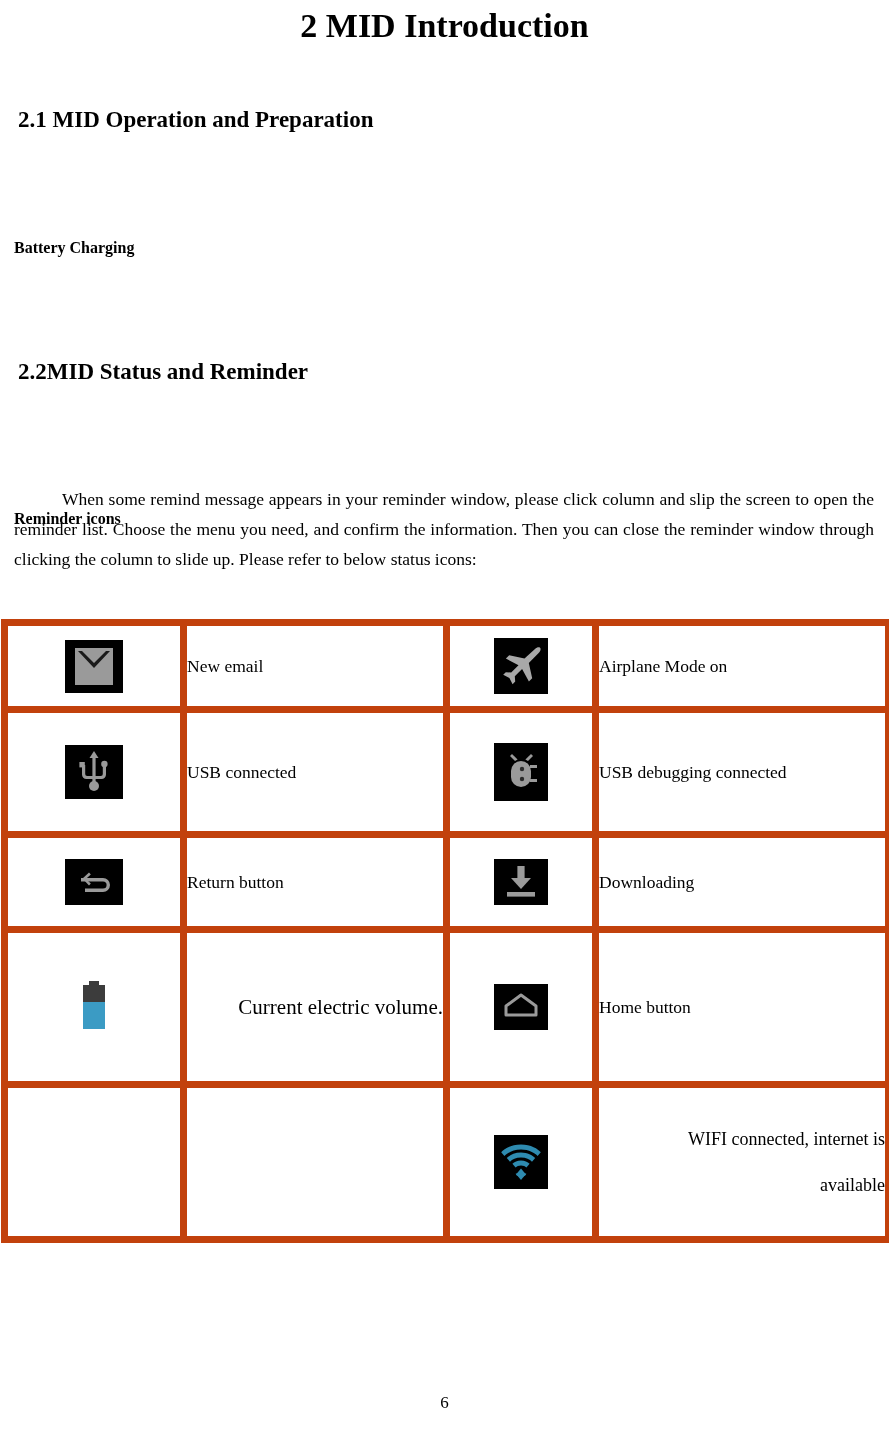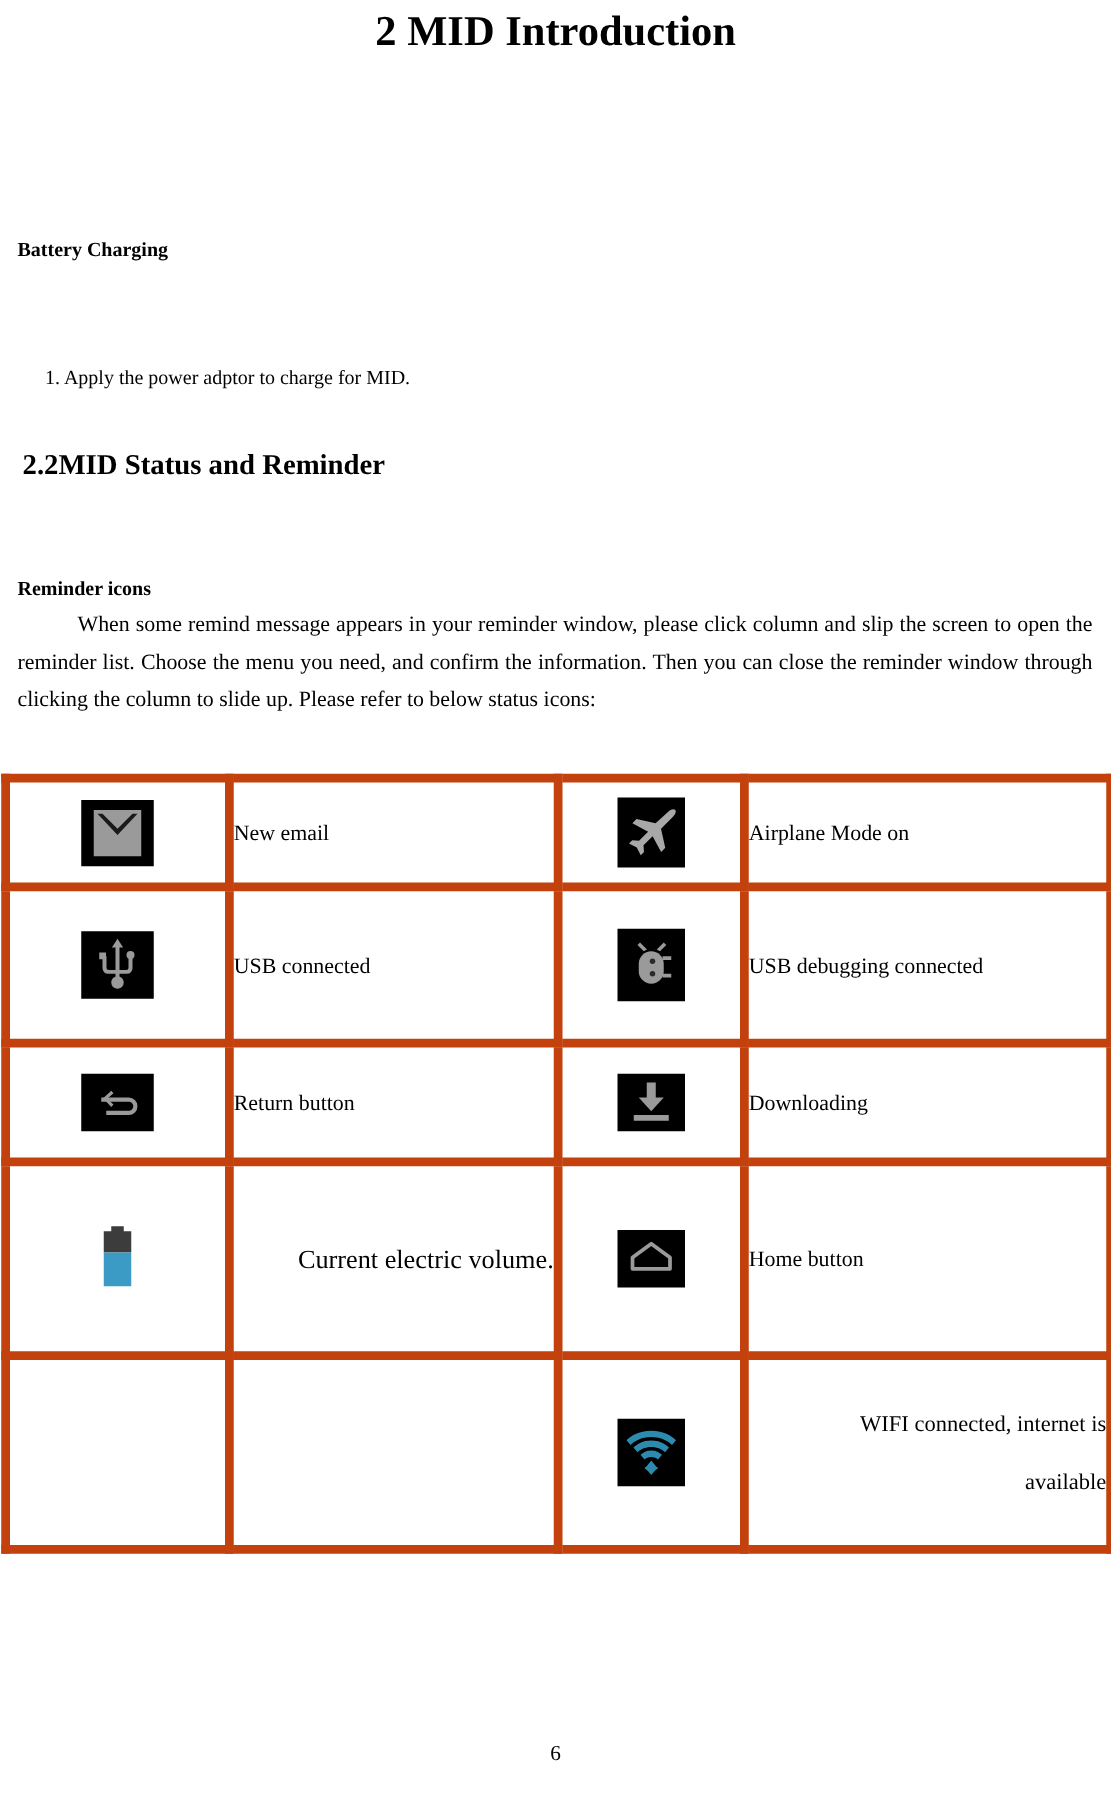--- a/index.html
+++ b/index.html
@@ -44,20 +44,21 @@
   }
   .h2-a { top: 105px; }
   .h2-b { top: 357px; }
 
   .h3 {
     position: absolute;
     left: 14px;
     font-size: 16px;
     font-weight: bold;
     line-height: 22px;
+    margin-top: 47px;
   }
   .h3-a { top: 190px; }
   .h3-b { top: 461px; }
 
   .para {
     position: absolute;
     font-size: 18px;
     line-height: 29px;
   }
   .p-intro {
@@ -160,22 +161,22 @@
     font-size: 17px;
   }
 </style>
 </head>
 <body>
 
 <div class="page">
 
   <div class="doc-title">2 MID Introduction</div>
 
+  <div class="h2 h2-a">2.1 MID Operation and Preparation</div>
   <div class="h3 h3-a">Battery Charging</div>
-  <div class="para p-step">1. Apply the power adptor to charge for MID.</div>
 
   <div class="h2 h2-b">2.2MID Status and Reminder</div>
   <div class="h3 h3-b">Reminder icons</div>
   <div class="para p-block">When some remind message appears in your reminder window, please click column and slip the screen to open the reminder list. Choose the menu you need, and confirm the information. Then you can close the reminder window through clicking the column to slide up. Please refer to below status icons:</div>
 
   <table class="icon-table">
     <colgroup>
       <col class="col-icon">
         <col class="col-label">
         <col class="col-icon2">

